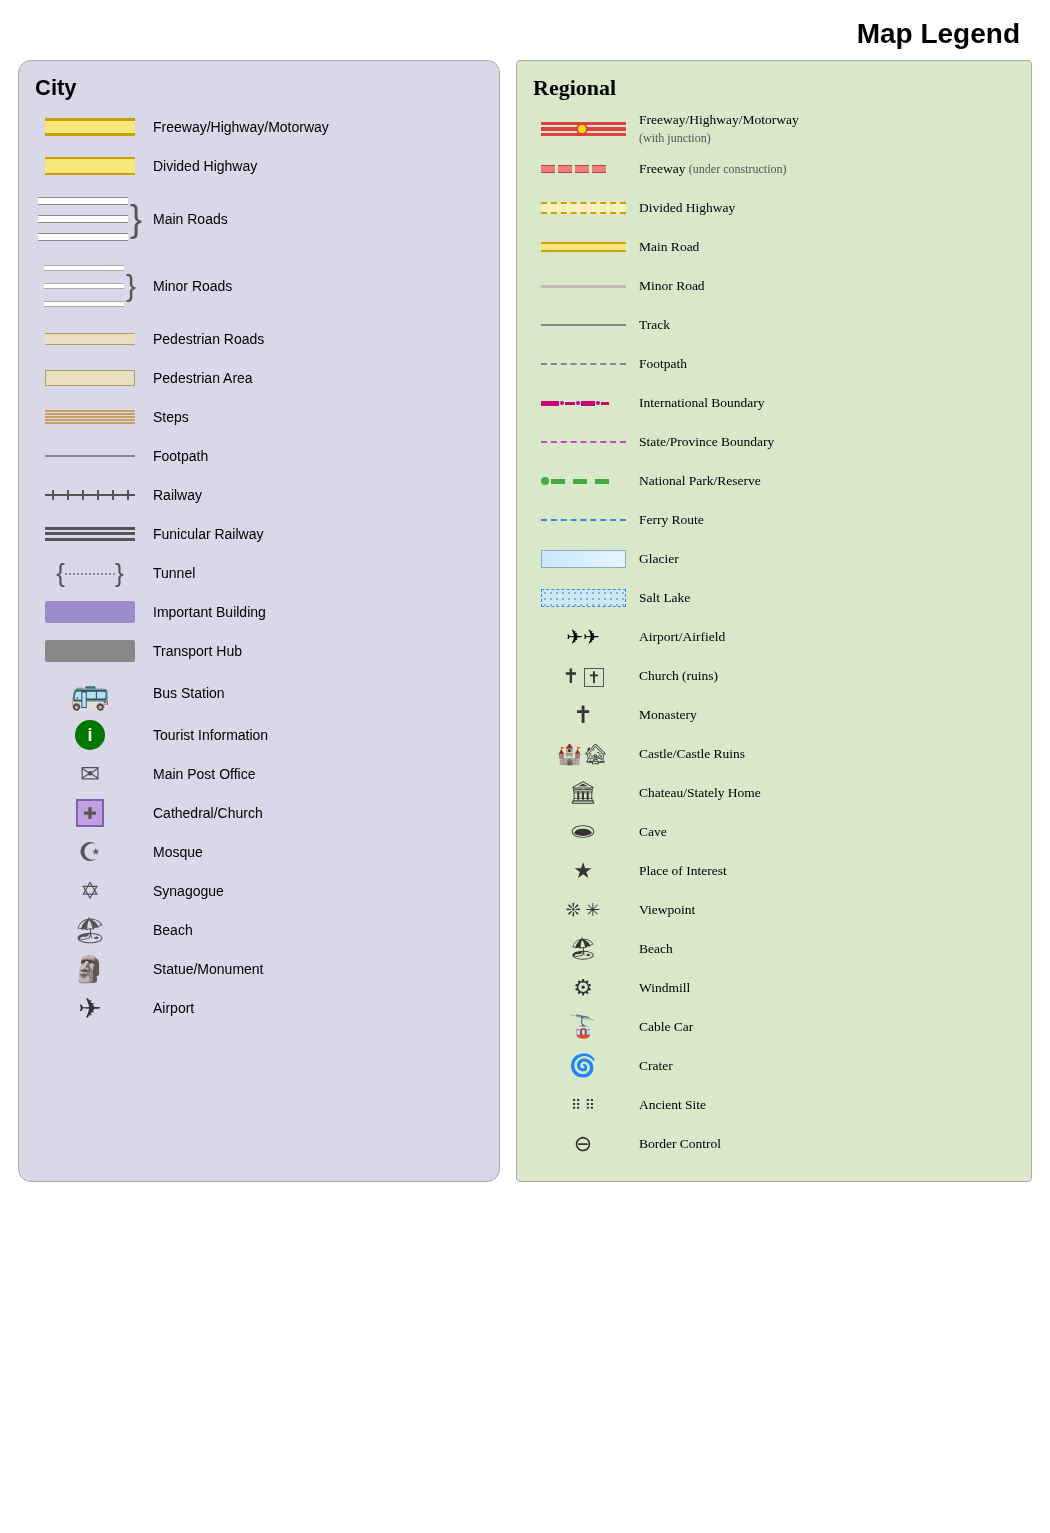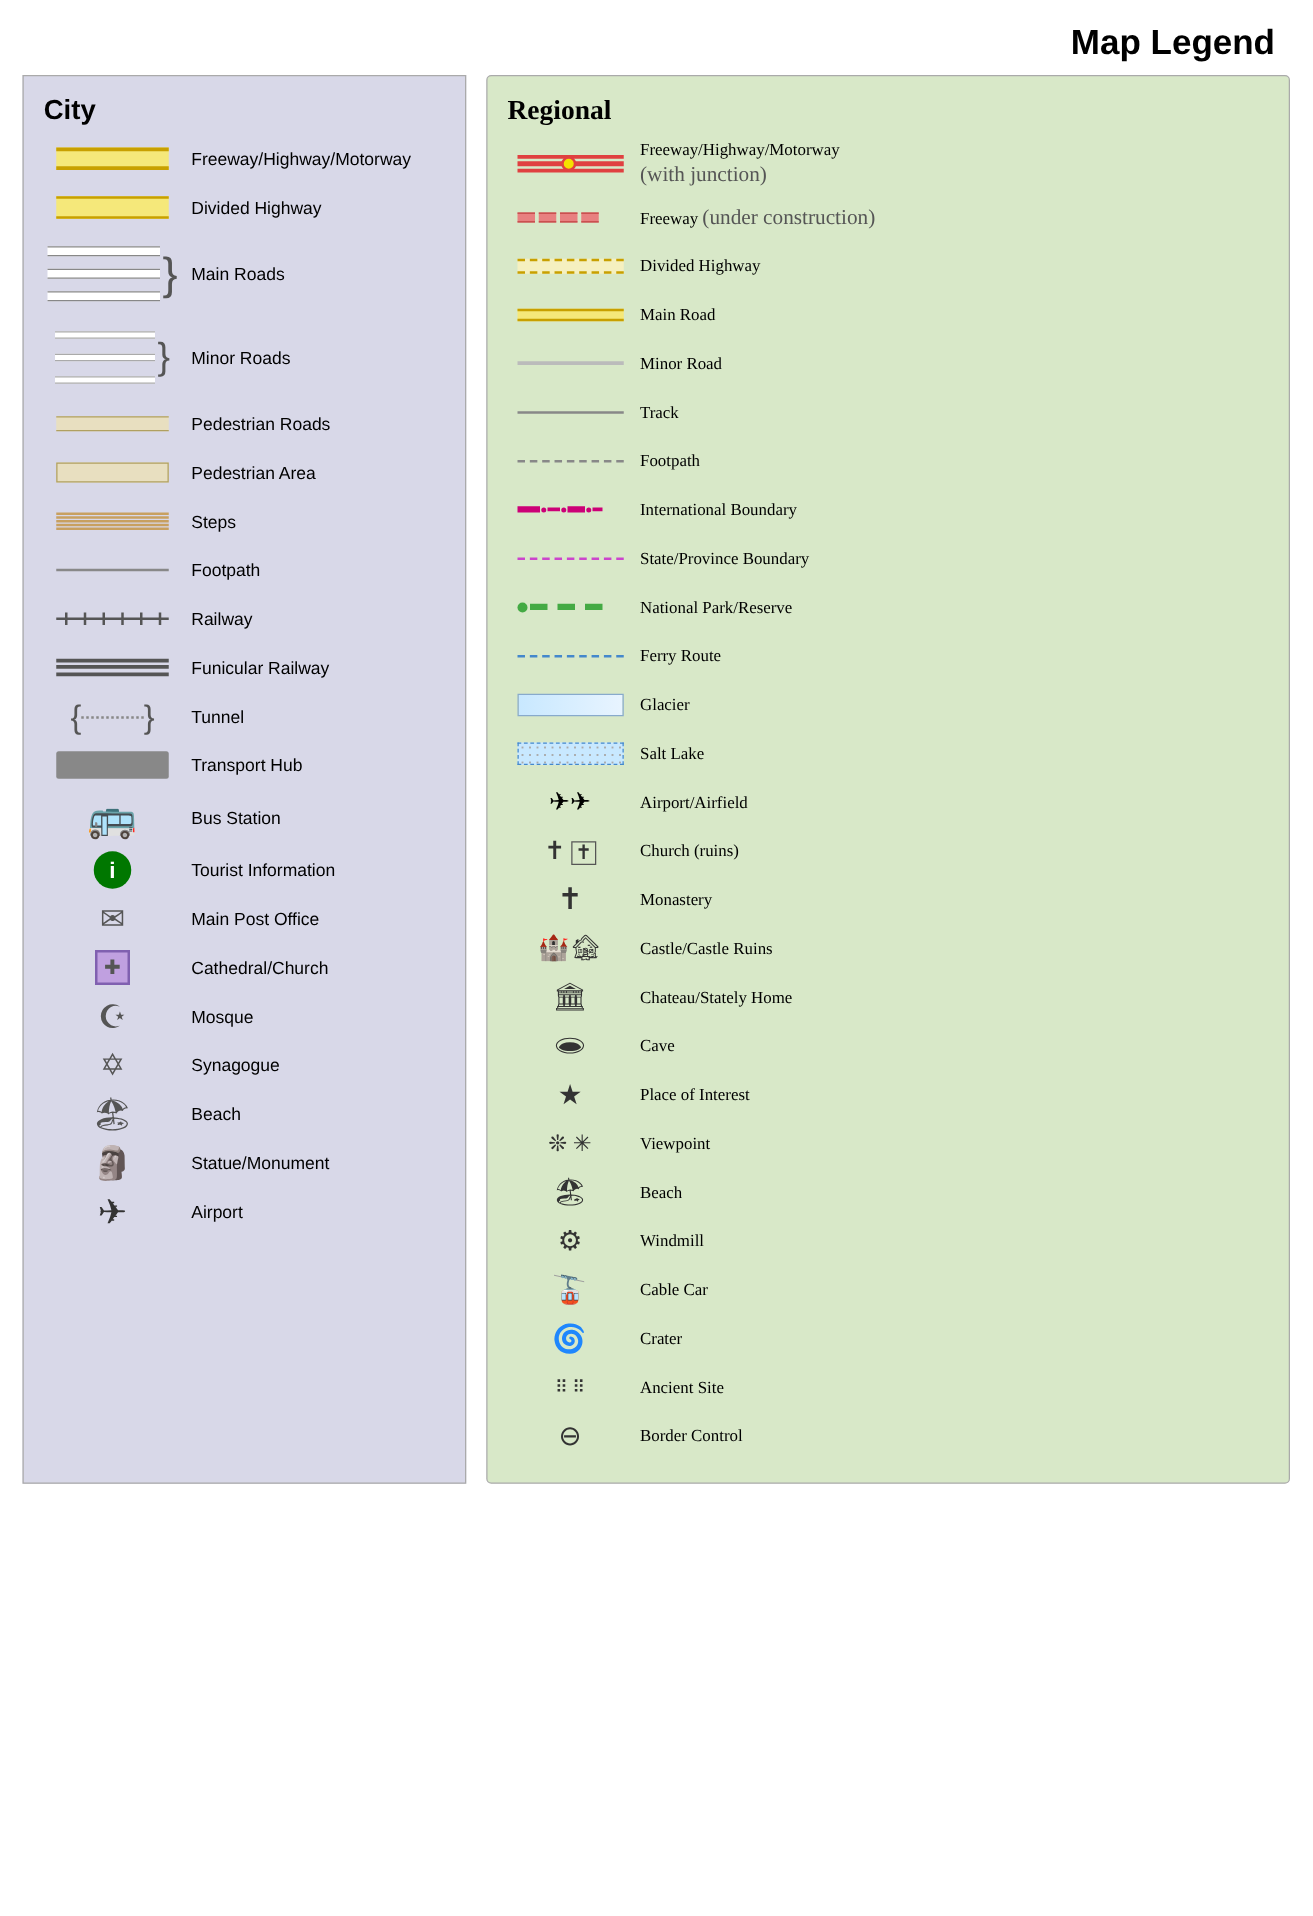--- a/index.html
+++ b/index.html
@@ -17,23 +17,23 @@
       padding: 18px 30px 10px 0;
     }
     .columns {
       display: flex;
       gap: 16px;
       padding: 0 18px 18px 18px;
     }
     .city-col {
       background: #d8d8e8;
       border: 1.5px solid #aaa;
-      border-radius: 0;
+      border-radius: 13px;
       padding: 14px 16px;
-      width: 355px;
+      width: 482px;
       flex-shrink: 0;
     }
     .regional-col {
       background: #d8e8c8;
       border: 1.5px solid #aaa;
       border-radius: 4px;
       padding: 14px 16px;
       flex: 1;
       font-family: Liberation Serif, serif;
     }
@@ -193,21 +193,21 @@
       display: flex;
       align-items: center;
       justify-content: center;
     }
     .reg-label {
       font-size: 13.5px;
       line-height: 1.3;
       padding-left: 6px;
     }
     .reg-label small {
-      font-size: 17px;
+      font-size: 12px;
     }
     
     .tourist-info-icon {
       width: 30px;
       height: 30px;
       background: #007700;
       border-radius: 50%;
       color: #fff;
       font-size: 18px;
       font-weight: bold;
@@ -350,20 +350,26 @@
       <div class="icon-box">
         <div class="tunnel-sym">
           <span class="tunnel-brace-l">{</span>
           <div class="tunnel-dots"></div>
           <span class="tunnel-brace-r">}</span>
         </div>
       </div>
       <span class="label">Tunnel</span>
     </div>
 
+    <div class="legend-item">
+      <div class="icon-box">
+        <div class="important-building"></div>
+      </div>
+      <span class="label">Important Building</span>
+    </div>
 
     <div class="legend-item">
       <div class="icon-box">
         <div class="transport-hub"></div>
       </div>
       <span class="label">Transport Hub</span>
     </div>
 
 
     <div class="legend-item">

